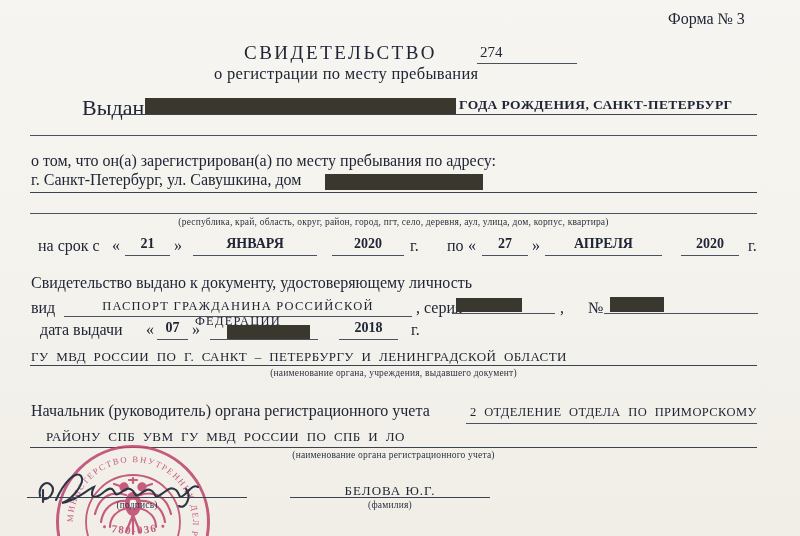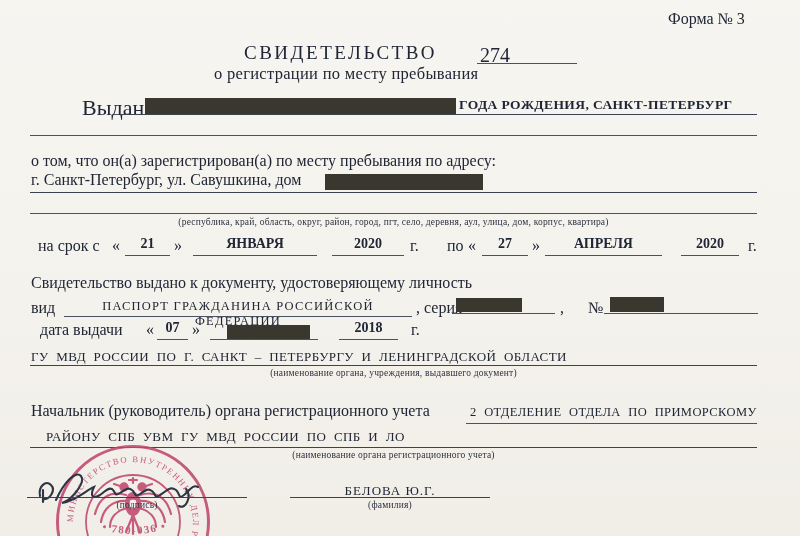--- a/index.html
+++ b/index.html
@@ -31,21 +31,21 @@
   .sig-svg{position:absolute;left:30px;top:462px;}
 </style>
 </head>
 <body>
 
 <div class="page">
 
   <div class="abs t16" style="left:668px;top:10px;">Форма № 3</div>
 
   <div class="abs title" style="left:244px;top:42px;">СВИДЕТЕЛЬСТВО</div>
-  <span class="useg abs" style="left:477px;top:44px;width:97px;height:19px;text-align:left;padding-left:3px;font-size:20px;">274</span>
+  <span class="useg abs" style="left:477px;top:44px;width:97px;height:19px;text-align:left;padding-left:3px;font-size:15px;">274</span>
   <div class="abs subtitle" style="left:214px;top:64px;">о регистрации по месту пребывания</div>
 
   <div class="abs t17" style="left:82px;top:95px;">Выдано</div>
   <div class="rule dark" style="left:120px;top:114px;width:637px;"></div>
   <div class="redact" style="left:145px;top:98px;width:311px;height:16px;"></div>
   <div class="abs boldcaps" style="left:459px;top:97px;">ГОДА РОЖДЕНИЯ, САНКТ-ПЕТЕРБУРГ</div>
 
   <div class="rule" style="left:30px;top:135px;width:727px;"></div>
 
   <div class="abs t16" style="left:31px;top:152px;">о том, что он(а) зарегистрирован(а) по месту пребывания по адресу:</div>

